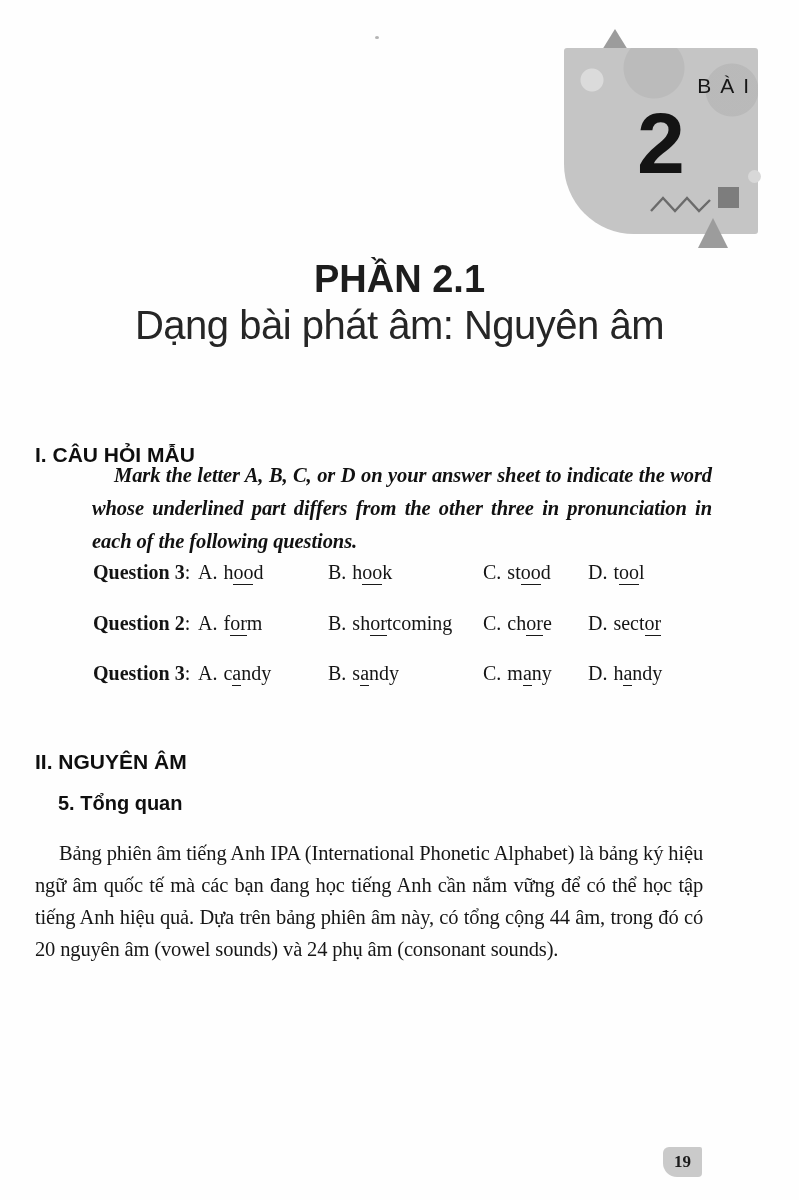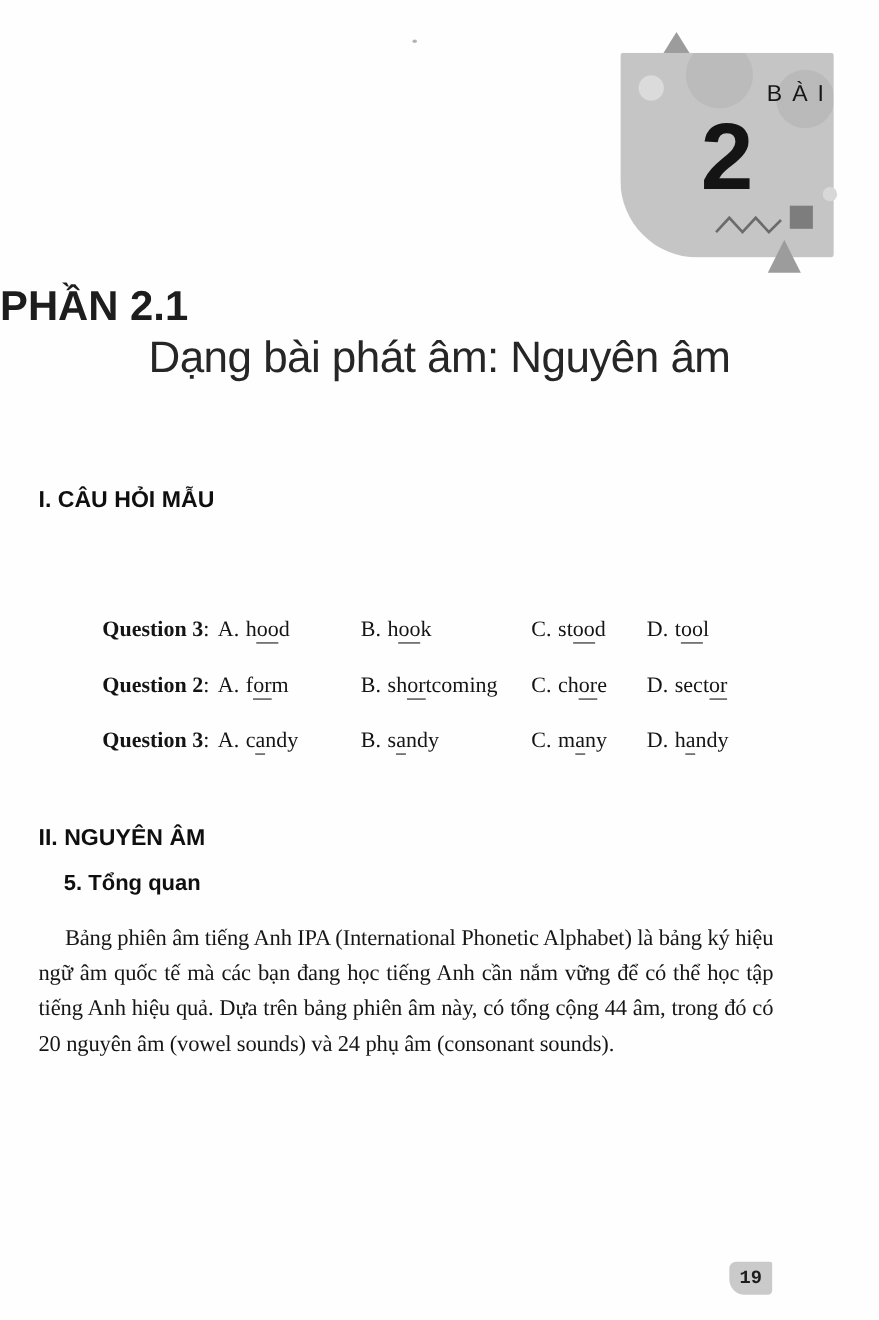--- a/index.html
+++ b/index.html
@@ -47,20 +47,21 @@
   }
   .tri-bottom{
     left:698px;top:218px;
     border-left:15px solid transparent;border-right:15px solid transparent;
     border-bottom:30px solid #9c9c9c;
   }
   .speck{position:absolute;left:375px;top:36px;width:4px;height:3px;border-radius:50%;background:#9a9a9a;opacity:.75;}
   
   .title-part{
     position:absolute;left:0;top:258px;width:100%;
+    text-align:center;
     font-family:"Liberation Sans", sans-serif;
     font-size:38px;font-weight:700;
     color:#1d1d1d;
   }
   .title-sub{
     position:absolute;left:0;top:303px;width:100%;
     text-align:center;
     font-family:"Liberation Sans", sans-serif;
     font-size:40px;font-weight:400;letter-spacing:-0.5px;
     color:#262626;
@@ -99,21 +100,21 @@
   .body-para{
     position:absolute;left:35px;top:837px;width:668px;margin:0;
     font-size:20.5px;line-height:32px;text-align:justify;text-indent:24px;
     color:#161616;letter-spacing:-0.15px;
   }
   
   .page-num{
     position:absolute;left:663px;top:1147px;width:39px;height:30px;
     background:#cacaca;border-radius:6px 2px 4px 14px;
     display:flex;align-items:center;justify-content:center;
-    font-family:Liberation Mono, monospace;
+    font-family:Liberation Serif, serif;
     font-size:17px;font-weight:700;color:#1c1c1c;
   }
 </style>
 </head>
 <body>
 
 <div class="page">
 
   <div class="speck"></div>
 
@@ -126,20 +127,21 @@
     </svg>
     <div class="mini-square"></div>
     <div class="mini-circle"></div>
   </div>
   <div class="tri tri-bottom"></div>
 
   <div class="title-part">PHẦN 2.1</div>
   <div class="title-sub">Dạng bài phát âm: Nguyên âm</div>
 
   <div class="sec-heading h-sec1">I. CÂU HỎI MẪU</div>
+  <p class="instruction">Mark the letter A, B, C, or D on your answer sheet to indicate the word whose underlined part differs from the other three in pronunciation in each of the following questions.</p>
 
   <div class="qrow qrow-1">
     <span class="qlabel"><b>Question 3</b><span>:</span></span>
     <span class="opt opt-a"><span class="letter">A.</span><span>h</span><span class="ul">oo</span><span>d</span></span>
     <span class="opt opt-b"><span class="letter">B.</span><span>h</span><span class="ul">oo</span><span>k</span></span>
     <span class="opt opt-c"><span class="letter">C.</span><span>st</span><span class="ul">oo</span><span>d</span></span>
     <span class="opt opt-d"><span class="letter">D.</span><span>t</span><span class="ul">oo</span><span>l</span></span>
   </div>
 
   <div class="qrow qrow-2">

